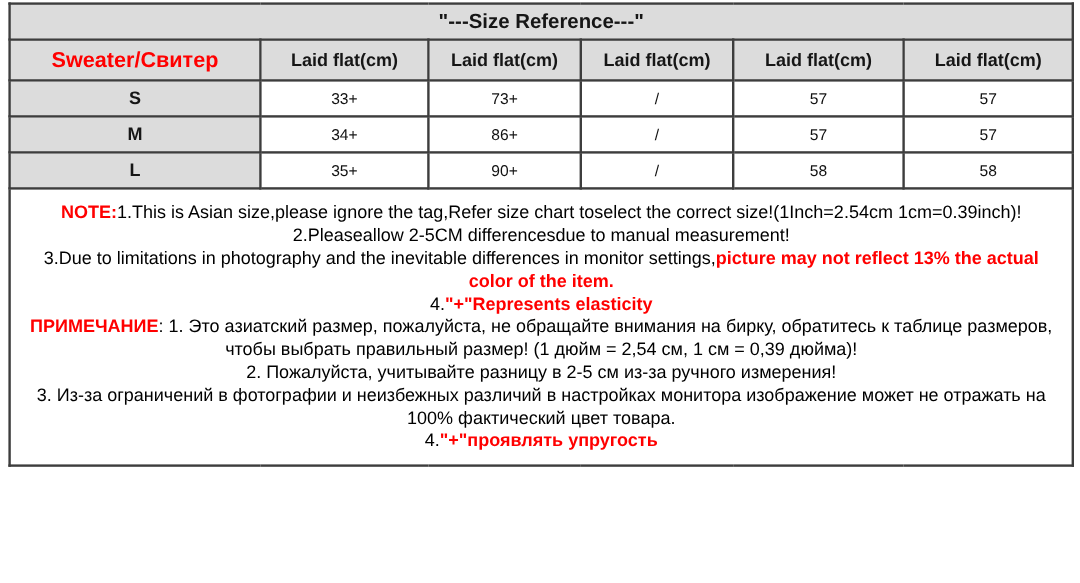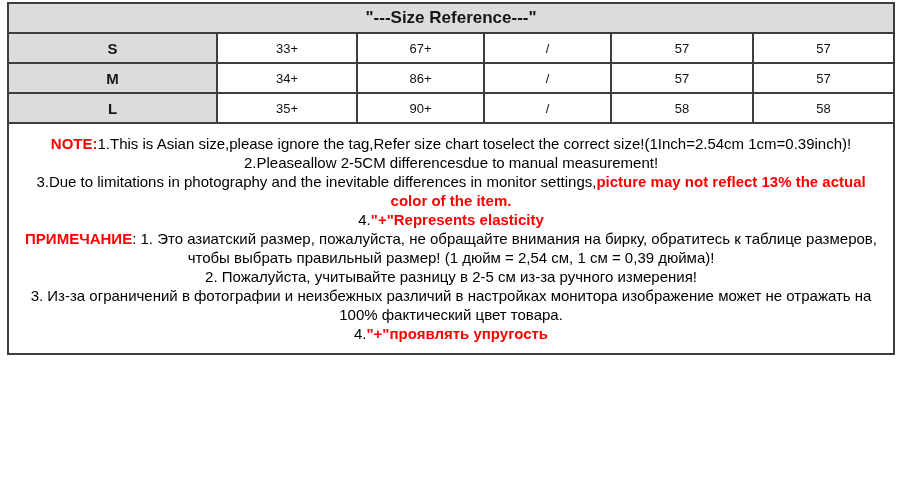--- a/index.html
+++ b/index.html
@@ -104,25 +104,33 @@
         <col style="width:141px">
     </colgroup>
 
     <tbody>
         <tr class="title-row">
       <td colspan="6">"---Size Reference---"</td>
     </tr>
 
 
 
+    <tr class="laidflat-row">
+      <td class="product-cell">Sweater/Свитер</td>
+      <td>Laid flat(cm)</td>
+      <td>Laid flat(cm)</td>
+      <td>Laid flat(cm)</td>
+      <td>Laid flat(cm)</td>
+      <td>Laid flat(cm)</td>
+    </tr>
 
     <tr class="data-row">
       <td class="size-cell">S</td>
       <td>33+</td>
-      <td>67+</td>
+      <td>73+</td>
       <td>/</td>
       <td>57</td>
       <td>57</td>
     </tr>
 
     <tr class="data-row">
       <td class="size-cell">M</td>
       <td>34+</td>
       <td>86+</td>
       <td>/</td>

